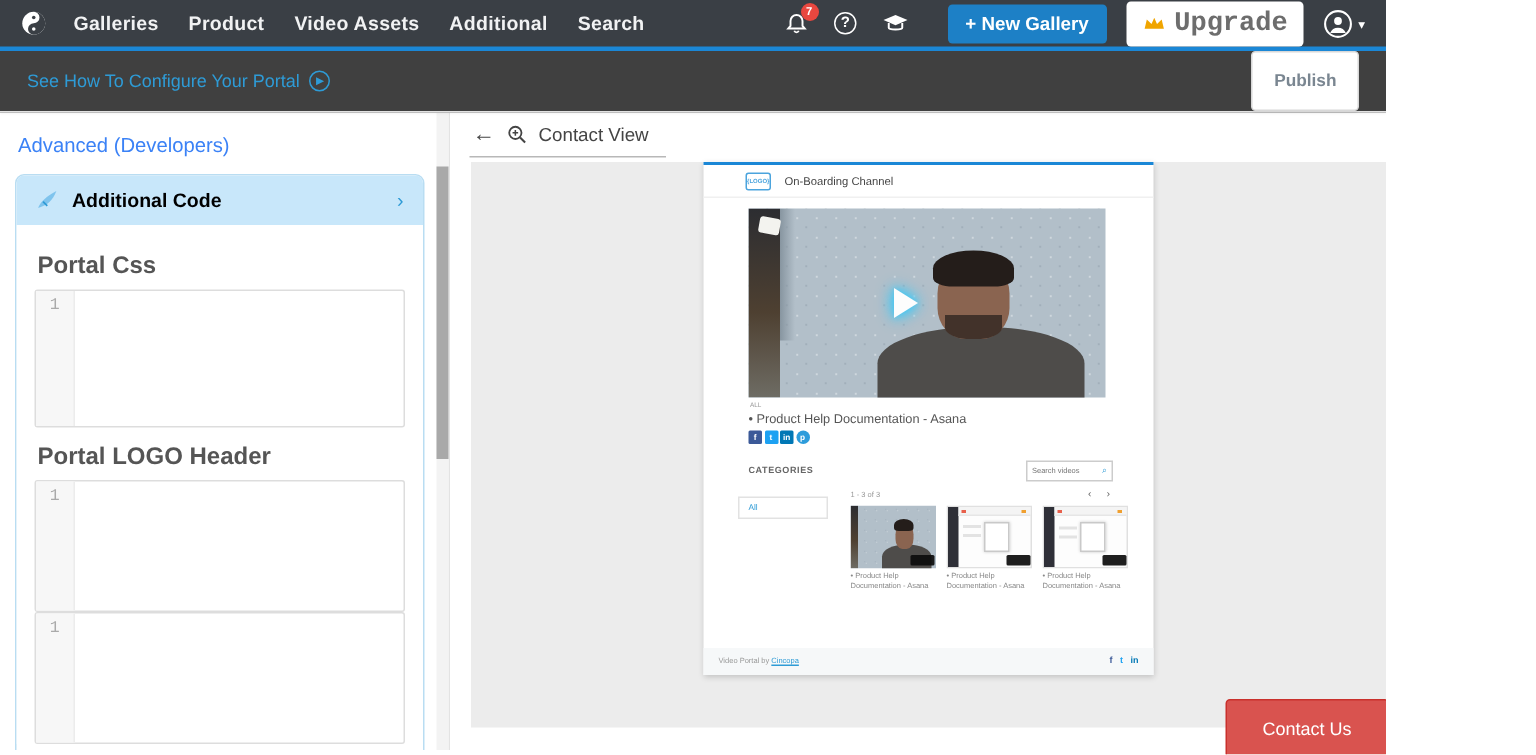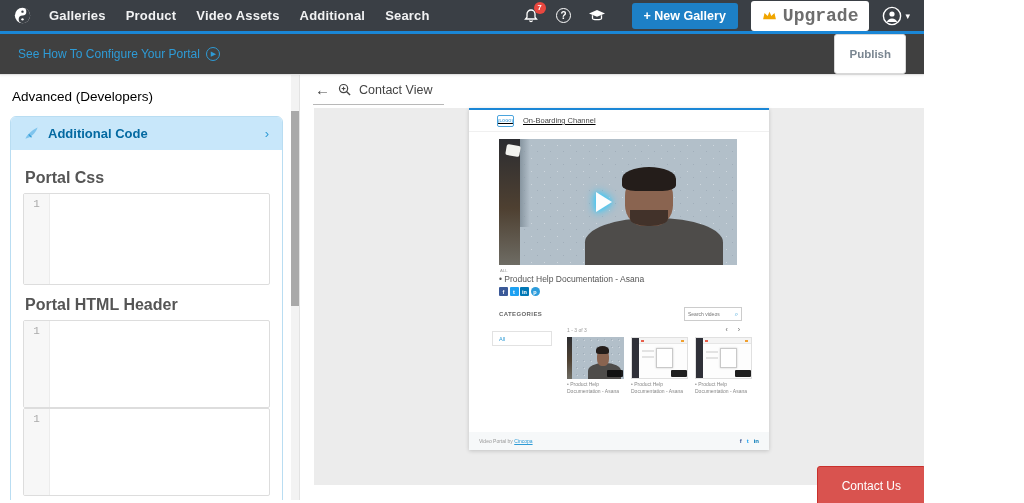--- a/index.html
+++ b/index.html
@@ -41,25 +41,25 @@
                  color:#2e9bd6; padding-left:1px; }
   .btn-publish { margin-left:auto; background:#fff; border:1px solid #d8d8d8; border-radius:3px;
                  color:#7a8691; font-size:11.5px; font-weight:600; padding:13px 14px; cursor:pointer;
                  box-shadow:0 1px 1px rgba(0,0,0,.05); }
 
   
   .bodyrow { display:flex; height:425px; }
 
   
   .sidebar { width:291px; padding:10px 8px 0 10px; overflow:hidden; background:#fff; }
-  .sb-heading { color:#000000; font-size:13.5px; margin:4px 0 12px 2px; }
+  .sb-heading { color:#3b82f6; font-size:13.5px; margin:4px 0 12px 2px; }
   .panel { border:1px solid #b9ddf2; border-radius:6px 6px 0 0; height:395px; overflow:hidden; }
   .panel-head { background:#c8e7fa; height:33px; display:flex; align-items:center;
                 padding:0 13px; cursor:pointer; }
-  .panel-head-label { color:#0369a1; font-size:13px; font-weight:600; margin-left:9px; }
+  .panel-head-label { color:#000000; font-size:13px; font-weight:600; margin-left:9px; }
   .panel-chev { margin-left:auto; color:#2e9bd6; font-size:13px; }
   .panel-body { padding:8px 12px 0 12px; background:#fff; }
   .ed-label { color:#555; font-size:16px; font-weight:600; margin:11px 0 6px 2px; }
   .editor { border:1px solid #ddd; border-radius:2px; background:#fff; display:flex; }
   .editor.h1 { height:92px; } .editor.h2 { height:88px; } .editor.h3 { height:88px; }
   .gutter { width:26px; background:#f7f7f7; border-right:1px solid #ececec; color:#aaa;
             font-family:"Liberation Mono", monospace; font-size:11px; text-align:center; padding-top:4px; }
   .code-area { flex:1; }
 
   
@@ -77,21 +77,21 @@
   .extend-label { color:#444; font-size:12.5px; cursor:pointer; }
   .preview-title { position:absolute; left:0; right:0; top:8px; text-align:center;
                    font-size:14.5px; font-weight:bold; color:#333; }
   .stage { margin-left:14px; height:377px; background:#ececec; position:relative; }
 
   
   .portal-card { position:absolute; left:50%; transform:translateX(-50%); top:0; width:300px;
                  height:342px; background:#fff; border-top:2px solid #1b87d6;
                  box-shadow:0 1px 4px rgba(0,0,0,.18); }
   .pc-head { position:absolute; top:0; left:0; right:0; height:22px; border-bottom:1px solid #f0f0f0;
-             display:flex; align-items:center; padding-left:28px;text-decoration:underline; }
+             display:flex; align-items:center; padding-left:28px; }
   .pc-logo { width:17px; height:12px; border:1px solid #4ba4dd; border-radius:2px; color:#4ba4dd;
              font-size:4px; display:flex; align-items:center; justify-content:center; font-weight:bold; }
   .pc-channel { font-size:7.5px; color:#444; margin-left:9px; }
 
   .pc-video { position:absolute; top:29px; left:30px; width:238px; height:126px; cursor:pointer; }
 
   
   .scene { position:relative; width:100%; height:100%; overflow:hidden; background-color:#b2bfc9;
            background-image:radial-gradient(rgba(255,255,255,.38) 8%, transparent 9%),
                             radial-gradient(rgba(130,145,158,.35) 8%, transparent 9%);
@@ -250,21 +250,21 @@
           <span class="panel-chev">›</span>
         </div>
         <div class="panel-body">
 
           <div class="ed-label">Portal Css</div>
           <div class="editor h1">
             <div class="gutter">1</div>
             <div class="code-area"></div>
           </div>
 
-          <div class="ed-label">Portal HTML Header</div>
+          <div class="ed-label">Portal LOGO Header</div>
           <div class="editor h2">
             <div class="gutter">1</div>
             <div class="code-area"></div>
           </div>
 
           <div class="editor h3">
             <div class="gutter">1</div>
             <div class="code-area"></div>
           </div>
 

